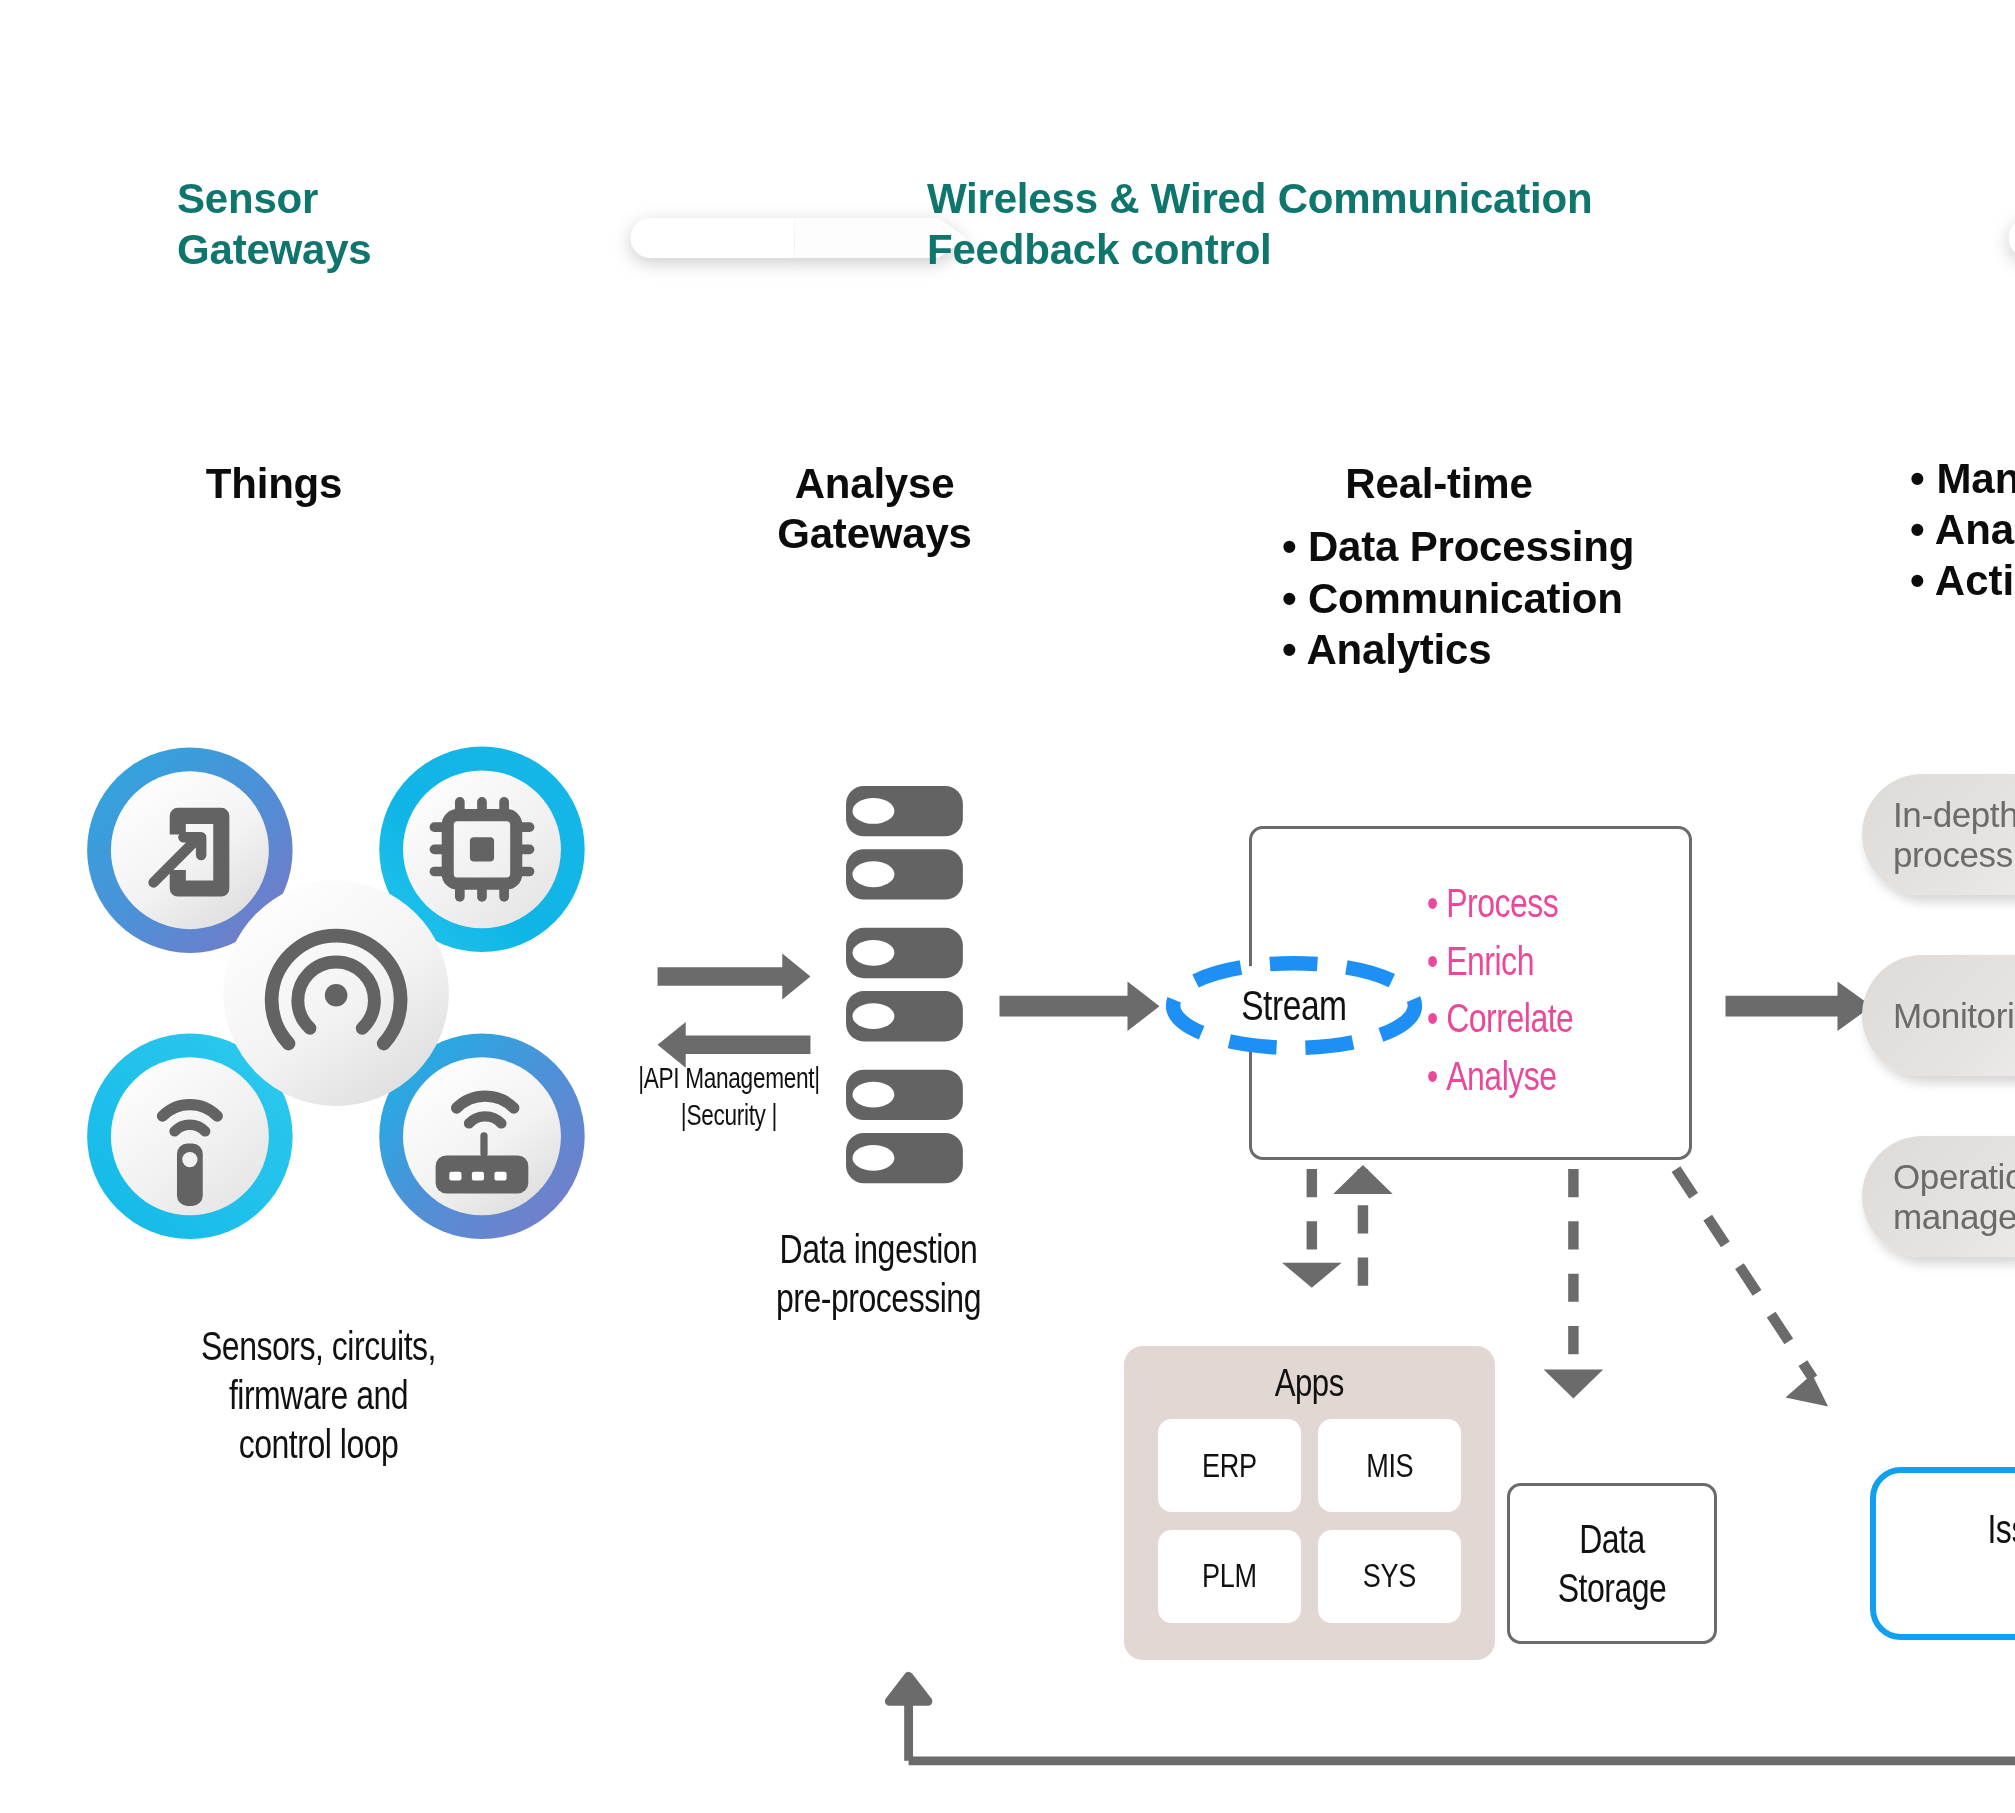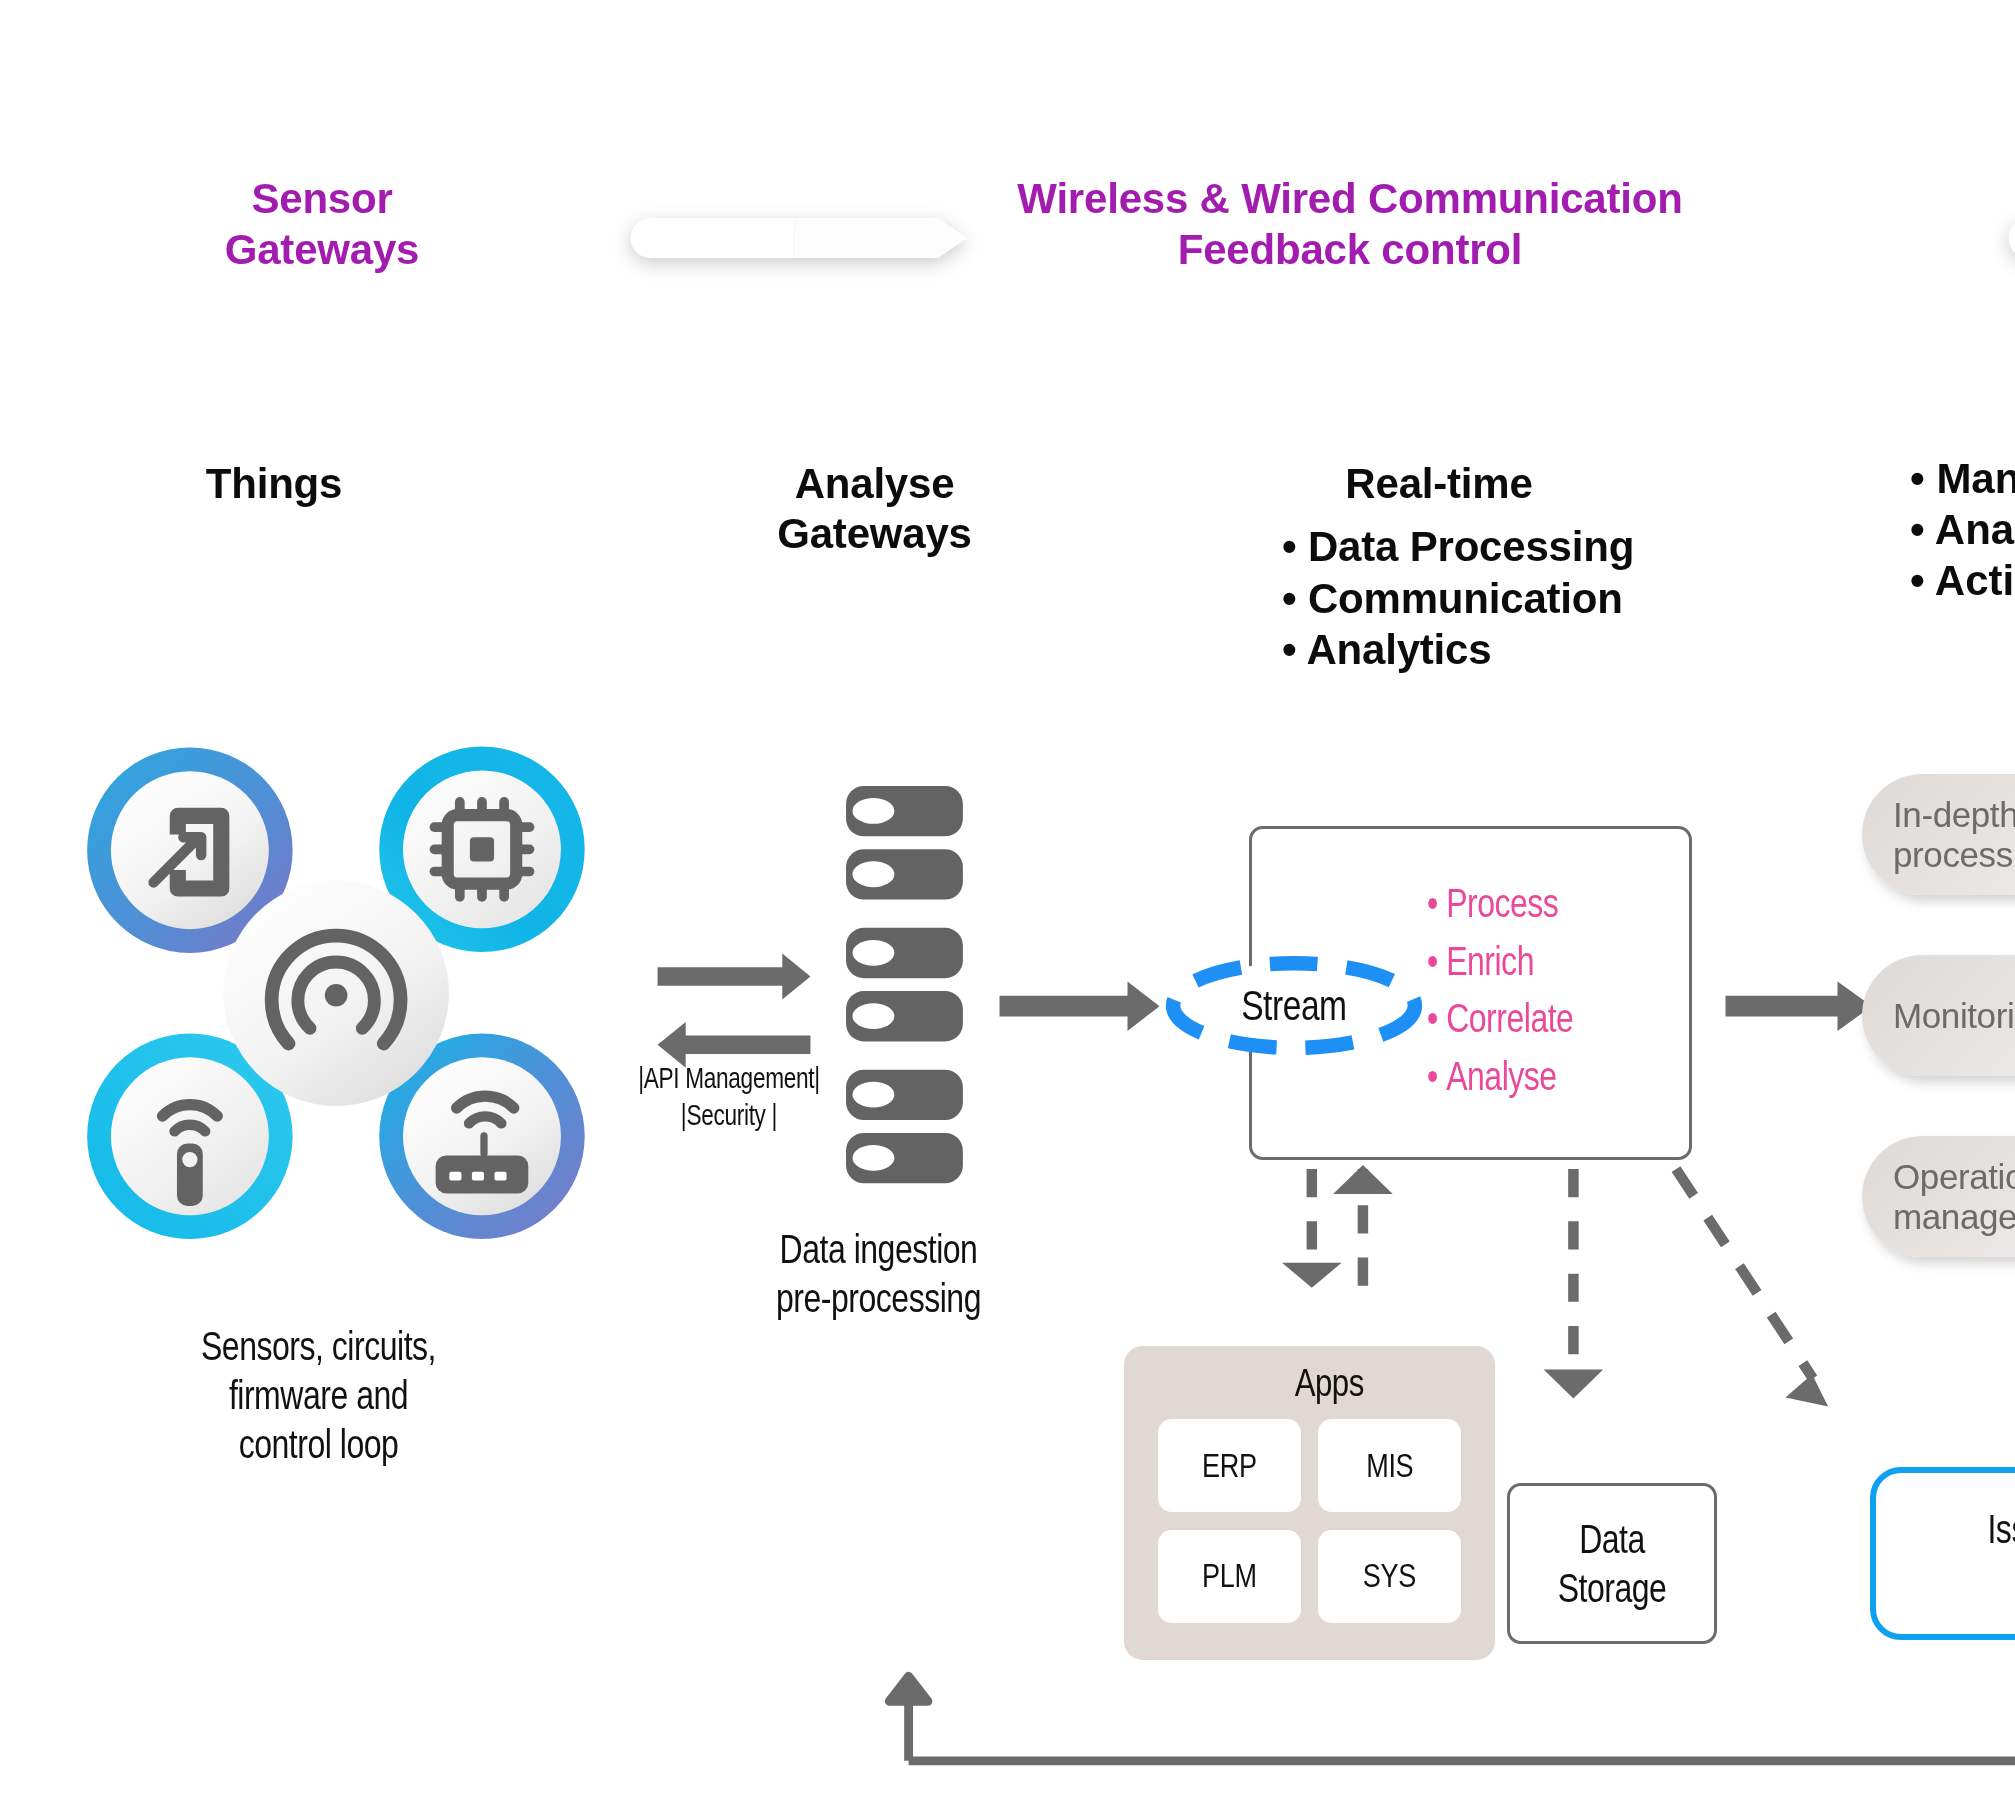--- a/index.html
+++ b/index.html
@@ -1,19 +1,19 @@
 <!DOCTYPE html>
 <html style="font-size:6.4px"><head>
 <meta charset="utf-8">
 <style>
   html,body{margin:0;padding:0;background:#ffffff;}
   body{width:3224px;height:1814px;position:relative;overflow:hidden;
        font-family:"Liberation Sans",sans-serif;-webkit-font-smoothing:antialiased;}
   .abs{position:absolute;}
-  .hdr{color:#a21caf;font-weight:bold;font-size:42px;line-height:1.22;text-align:center;
+  .hdr{color:#0f766e;font-weight:bold;font-size:42px;line-height:1.22;text-align:left;
        font-family:"Liberation Sans",sans-serif;letter-spacing:-0.2px;}
   .colhead{color:#0c0c0c;font-weight:bold;font-size:42px;line-height:1.20;
            font-family:"Liberation Sans",sans-serif;letter-spacing:-0.2px;}
   .thin{color:#111;font-size:40px;line-height:1.22;font-weight:400;
         font-family:"Liberation Sans",sans-serif;letter-spacing:-0.6px;
         transform:scaleX(.80);transform-origin:center center;}
   .tiny{color:#111;font-size:29px;line-height:1.26;font-weight:400;
         font-family:"Liberation Sans",sans-serif;letter-spacing:-0.4px;
         transform:scaleX(.78);transform-origin:center center;}
   .bullets{font-family:"Liberation Sans",sans-serif;color:#ec4899;font-size:40px;
@@ -287,21 +287,21 @@
     <g fill="#6b6b6b">
       <path d="M155,305 l-74,-62 h148 z"></path>
       <path d="M282,0 l-74,72 h148 z"></path>
       <path d="M805,580 l-74,-72 h148 z"></path>
       <path d="M1438,600 l-106,-22 l66,-58 z"></path>
     </g>
   </svg>
 </div>
 
 <div class="abs appbox" style="left:1124px;top:1346px;width:371px;height:314px;">
-  <div class="ctr" style="width:100%;height:73px;padding-left:20px;">
+  <div class="ctr" style="width:100%;height:73px;">
     <span class="thin" style="font-size:39px;">Apps</span>
   </div>
   <div style="display:grid;grid-template-columns:1fr 1fr;gap:17.7px;padding:0 34px;border-radius:31px;">
     <div class="appchip" style="height:93px;">
       <span>ERP</span>
       </div>
     <div class="appchip" style="height:93px;">
       <span>MIS</span>
       </div>
     <div class="appchip" style="height:93px;">

